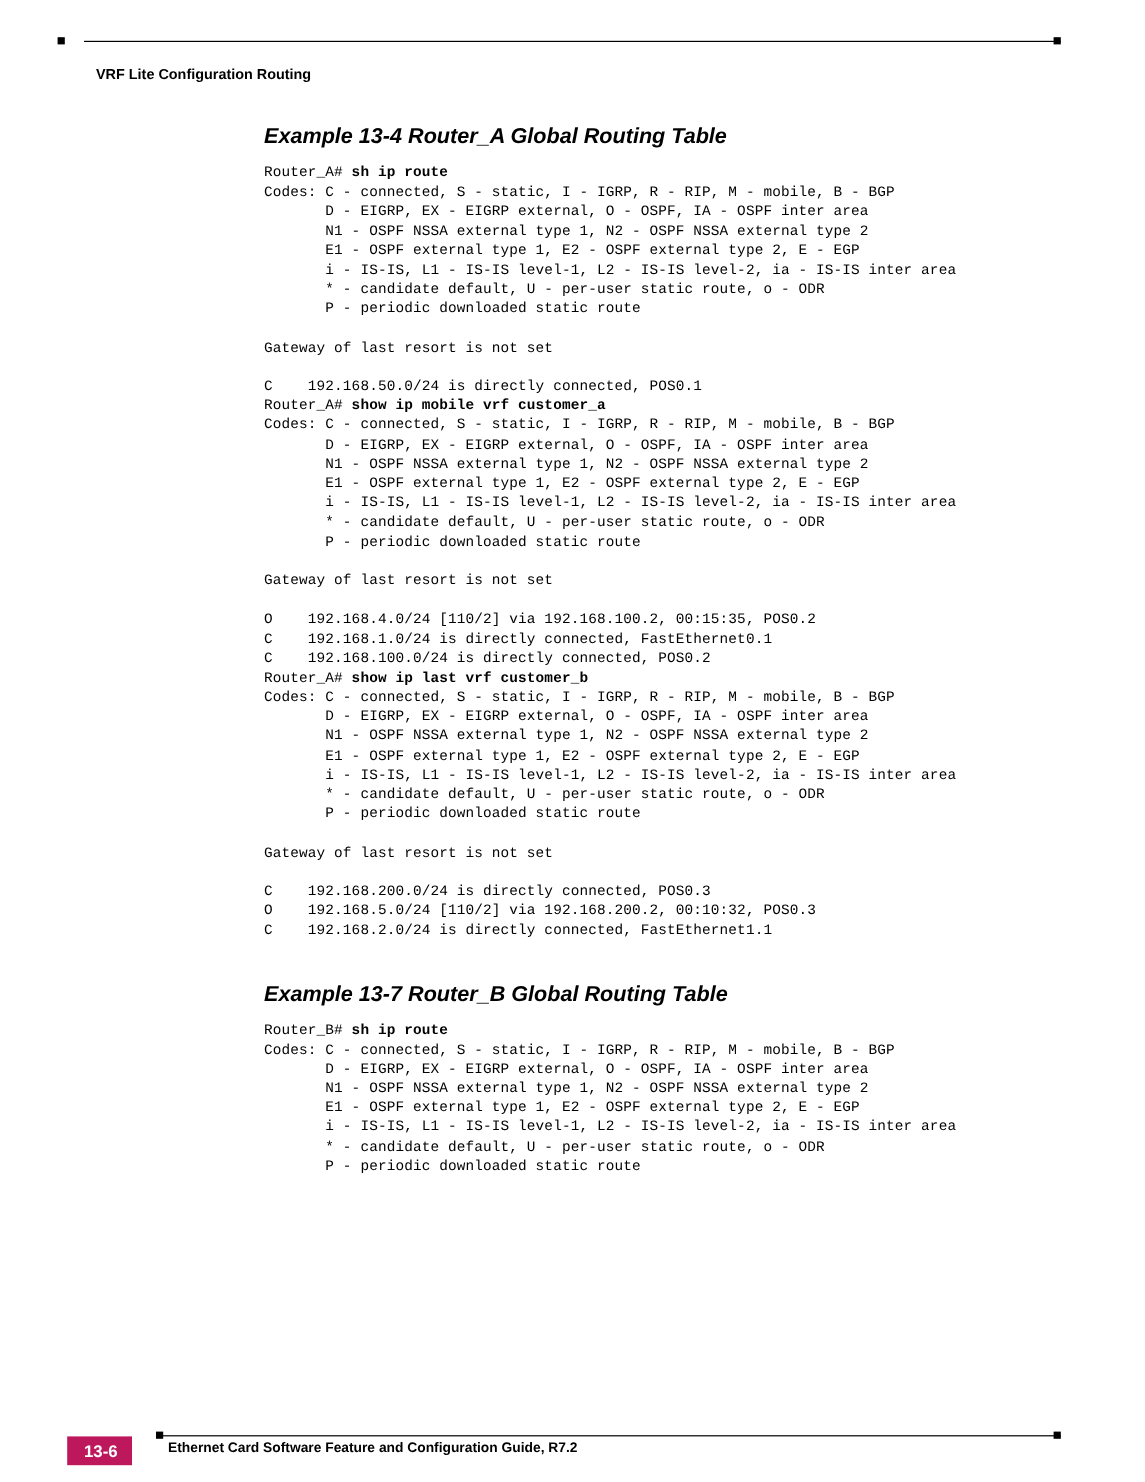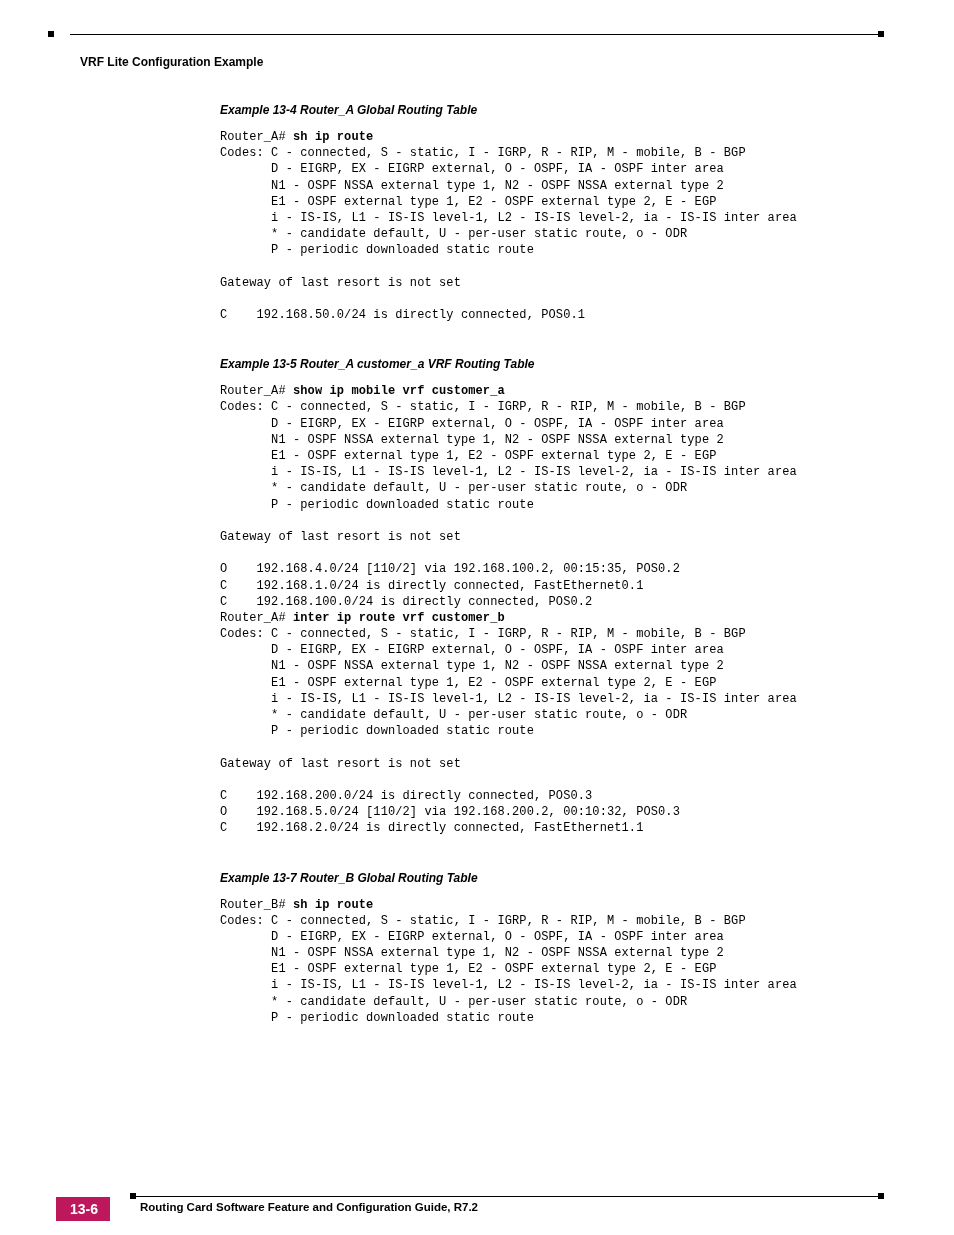--- a/index.html
+++ b/index.html
@@ -55,21 +55,21 @@
     margin-left: 10px;
   }
   .content {
     margin-left: 150px;
     margin-right: 10px;
   }
   .example-title {
     font-family: Arial, Helvetica, sans-serif;
     font-style: italic;
     font-weight: bold;
-    font-size: 12px;
+    font-size: 18px;
     margin-top: 34px;
     margin-bottom: 12px;
   }
   .code-block {
     font-family: "Courier New", Courier, monospace;
     font-size: 12px;
     line-height: 1.35;
     white-space: pre;
     letter-spacing: 0.1px;
   }
@@ -130,55 +130,54 @@
 
 <div class="page">
 
 
   <div class="header-rule-wrap">
     <div class="header-start-box"></div>
     <div class="header-rule"></div>
     <div class="header-end-box"></div>
   </div>
 
-  <div class="section-label">VRF Lite Configuration Example</div>
+  <div class="section-label">VRF Lite Configuration Routing</div>
 
   <div class="content">
 
     <div class="example-title">Example 13-4   Router_A Global Routing Table</div>
     <div class="code-block"><span>Router_A# </span><span class="bold">sh ip route</span>
 <span>Codes: C - connected, S - static, I - IGRP, R - RIP, M - mobile, B - BGP
        D - EIGRP, EX - EIGRP external, O - OSPF, IA - OSPF inter area
        N1 - OSPF NSSA external type 1, N2 - OSPF NSSA external type 2
        E1 - OSPF external type 1, E2 - OSPF external type 2, E - EGP
        i - IS-IS, L1 - IS-IS level-1, L2 - IS-IS level-2, ia - IS-IS inter area
        * - candidate default, U - per-user static route, o - ODR
        P - periodic downloaded static route
 
 Gateway of last resort is not set
 
 C    192.168.50.0/24 is directly connected, POS0.1</span></div>
 
-    <div class="example-title">Example 13-5   Router_A customer_a VRF Routing Table</div>
     <div class="code-block"><span>Router_A# </span><span class="bold">show ip mobile vrf customer_a</span>
 <span>Codes: C - connected, S - static, I - IGRP, R - RIP, M - mobile, B - BGP
        D - EIGRP, EX - EIGRP external, O - OSPF, IA - OSPF inter area
        N1 - OSPF NSSA external type 1, N2 - OSPF NSSA external type 2
        E1 - OSPF external type 1, E2 - OSPF external type 2, E - EGP
        i - IS-IS, L1 - IS-IS level-1, L2 - IS-IS level-2, ia - IS-IS inter area
        * - candidate default, U - per-user static route, o - ODR
        P - periodic downloaded static route
 
 Gateway of last resort is not set
 
 O    192.168.4.0/24 [110/2] via 192.168.100.2, 00:15:35, POS0.2
 C    192.168.1.0/24 is directly connected, FastEthernet0.1
 C    192.168.100.0/24 is directly connected, POS0.2</span></div>
 
-    <div class="code-block"><span>Router_A# </span><span class="bold">inter ip route vrf customer_b</span>
+    <div class="code-block"><span>Router_A# </span><span class="bold">show ip last vrf customer_b</span>
 <span>Codes: C - connected, S - static, I - IGRP, R - RIP, M - mobile, B - BGP
        D - EIGRP, EX - EIGRP external, O - OSPF, IA - OSPF inter area
        N1 - OSPF NSSA external type 1, N2 - OSPF NSSA external type 2
        E1 - OSPF external type 1, E2 - OSPF external type 2, E - EGP
        i - IS-IS, L1 - IS-IS level-1, L2 - IS-IS level-2, ia - IS-IS inter area
        * - candidate default, U - per-user static route, o - ODR
        P - periodic downloaded static route
 
 Gateway of last resort is not set
 
@@ -197,17 +196,17 @@
        P - periodic downloaded static route</span></div>
 
   </div>
 
   <div class="footer">
     <div class="footer-rule-wrap">
       <div class="footer-box"></div>
       <div class="footer-rule"></div>
       <div class="footer-end-box"></div>
     </div>
-    <div class="footer-text">Routing Card Software Feature and Configuration Guide, R7.2</div>
+    <div class="footer-text">Ethernet Card Software Feature and Configuration Guide, R7.2</div>
     <div class="page-num-badge">13-6</div>
   </div>
 
 </div>
 
 </body></html>

